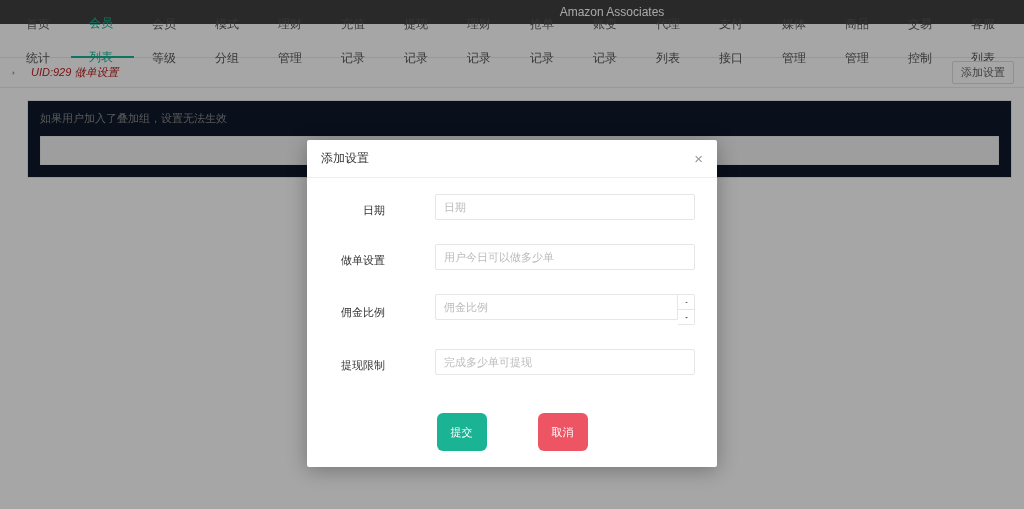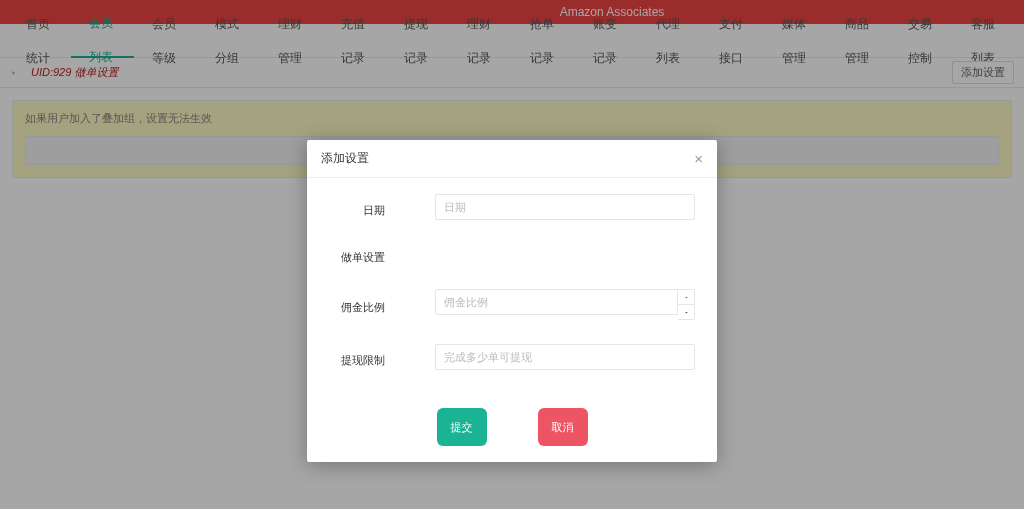--- a/index.html
+++ b/index.html
@@ -1,36 +1,36 @@
 <!DOCTYPE html>
 <html><head>
 <meta charset="utf-8">
 <style>
 * { margin: 0; padding: 0; box-sizing: border-box; }
 body { font-family: "Helvetica Neue", Arial, "Microsoft YaHei", sans-serif; font-size: 12px; color: #333; background: #fff; width: 1024px; height: 509px; overflow: hidden; position: relative; }
-.header { height: 24px; background: #ef4444; display: flex; align-items: center; justify-content: space-between; color: #fff; }
+.header { height: 24px; background: #404040; display: flex; align-items: center; justify-content: space-between; color: #fff; }
 .header-spacer { width: 200px; }
 .header-title { font-size: 12px; text-align: center; flex: 1; }
 .header-right { width: 200px; display: flex; justify-content: flex-end; align-items: center; gap: 10px; padding-right: 18px; }
 .refresh-btn { width: 24px; height: 24px; cursor: pointer; display: flex; align-items: center; justify-content: center; border-left: 1px solid rgba(255,255,255,.2); border-right: 1px solid rgba(255,255,255,.2); }
 .refresh-btn svg { width: 11px; height: 11px; fill: #fff; }
 .user-menu { cursor: pointer; display: flex; align-items: center; gap: 4px; }
 .user-icon svg { width: 10px; height: 10px; fill: #fff; }
 .user-name { font-size: 11px; }
 .chev-down svg { width: 8px; height: 8px; fill: #fff; }
 .nav { height: 34px; display: flex; align-items: center; border-bottom: 1px solid #e7eaec; padding: 0 8px; background: #fff; }
 .nav-item { padding: 0 18px; font-size: 12px; color: #555; cursor: pointer; line-height: 34px; height: 34px; display: flex; align-items: center; }
 .nav-item.active { color: #1ab394; border-bottom: 2px solid #1ab394; }
 .breadcrumb-bar { height: 30px; display: flex; align-items: center; justify-content: space-between; border-bottom: 1px solid #e7eaec; padding: 0 10px; background: #fff; }
 .breadcrumb { display: flex; align-items: center; gap: 13px; color: #b91c1c; font-style: italic; }
 .chev-right svg { width: 8px; height: 8px; fill: #999; }
 .breadcrumb-text { font-size: 11px; }
 .add-btn { border: 1px solid #ddd; background: #fff; color: #666; font-size: 11px; padding: 3px 8px; cursor: pointer; border-radius: 2px; }
 .content { padding: 12px; }
-.panel { border: 1px solid #e7eaec; background: #fef9c3; }
+.panel { border: 1px solid #e7eaec; background: #0f172a; margin-left: 15px; }
 .panel-note { padding: 10px 12px; font-size: 11px; color: #888; }
 .panel-empty { text-align: center; letter-spacing: 6px; font-size: 11px; color: #999; border: 1px solid #e7eaec; background: #f3f3f4; margin: 0 12px 12px; padding: 6px 0; }
 .overlay { position: absolute; inset: 0; background: rgba(0,0,0,.35); display: flex; align-items: flex-start; justify-content: center; padding-top: 140px; }
 .modal { width: 410px; background: #fff; border-radius: 2px; box-shadow: 0 3px 20px rgba(0,0,0,.3); }
 .modal-header { padding: 10px 14px; border-bottom: 1px solid #eee; display: flex; justify-content: space-between; align-items: center; }
 .modal-title { font-size: 12px; }
 .modal-close { cursor: pointer; color: #999; font-size: 15px; line-height: 1; }
 .modal-body { padding: 16px 22px 4px; }
 .form-row { display: flex; align-items: center; margin-bottom: 24px; gap: 40px; }
 .form-row-multi .help { margin-top: 4px; font-size: 10px; color: #888; }
@@ -105,20 +105,23 @@
 
       <div class="form-row">
         <div class="form-label">日期</div>
         <div class="form-control-wrap">
           <input class="form-control" placeholder="日期" style="">
         </div>
       </div>
 
       <div class="form-row">
         <div class="form-label">做单设置</div>
+        <div class="form-control-wrap">
+          <input class="form-control" placeholder="用户今日可以做多少单" style="">
+        </div>
       </div>
 
       <div class="form-row form-row-multi">
         <div class="form-label">佣金比例</div>
         <div class="form-control-wrap">
           <div class="input-group">
             <input class="form-control" placeholder="佣金比例" style="">
             <div class="stepper">
               <div class="step-btn">
                 <span><svg viewBox="0 0 24 24">

